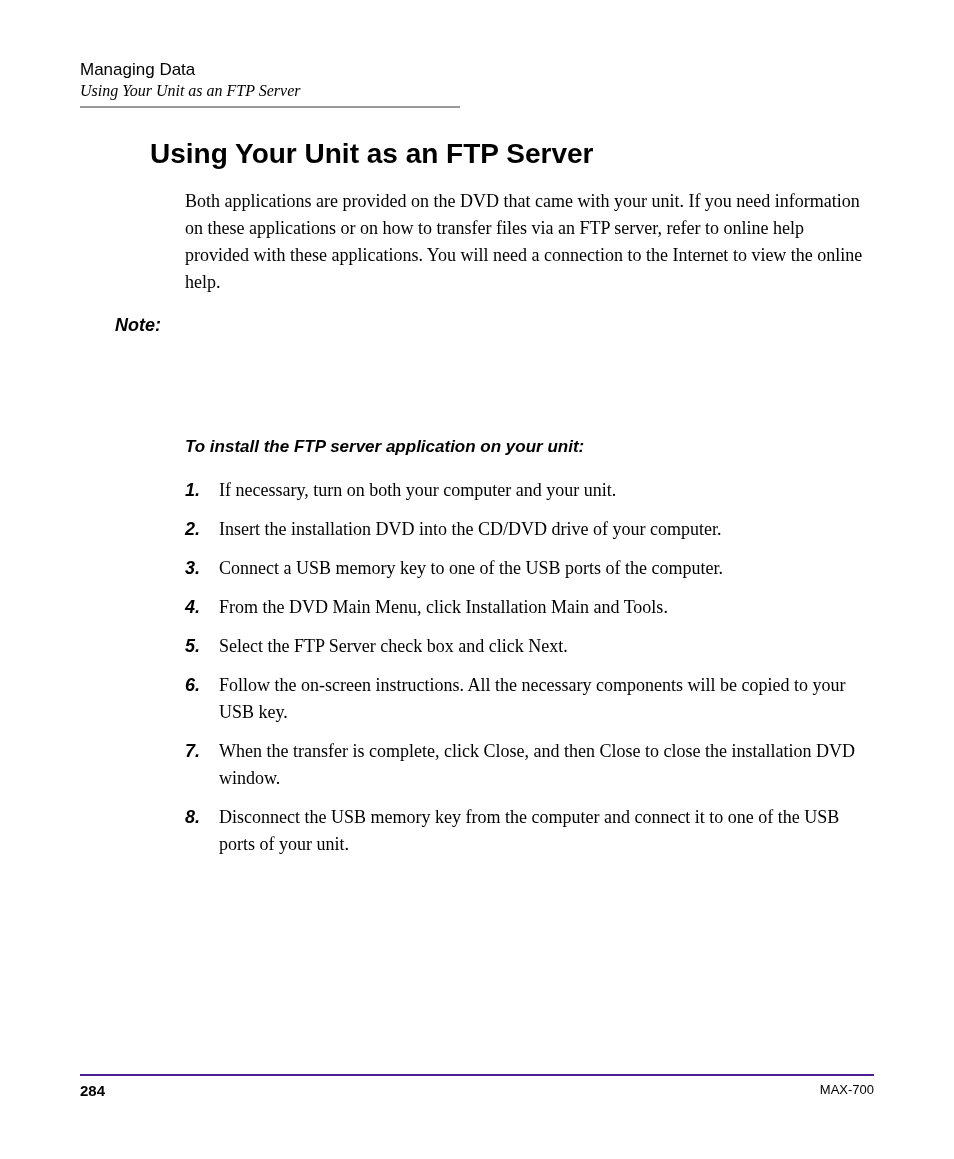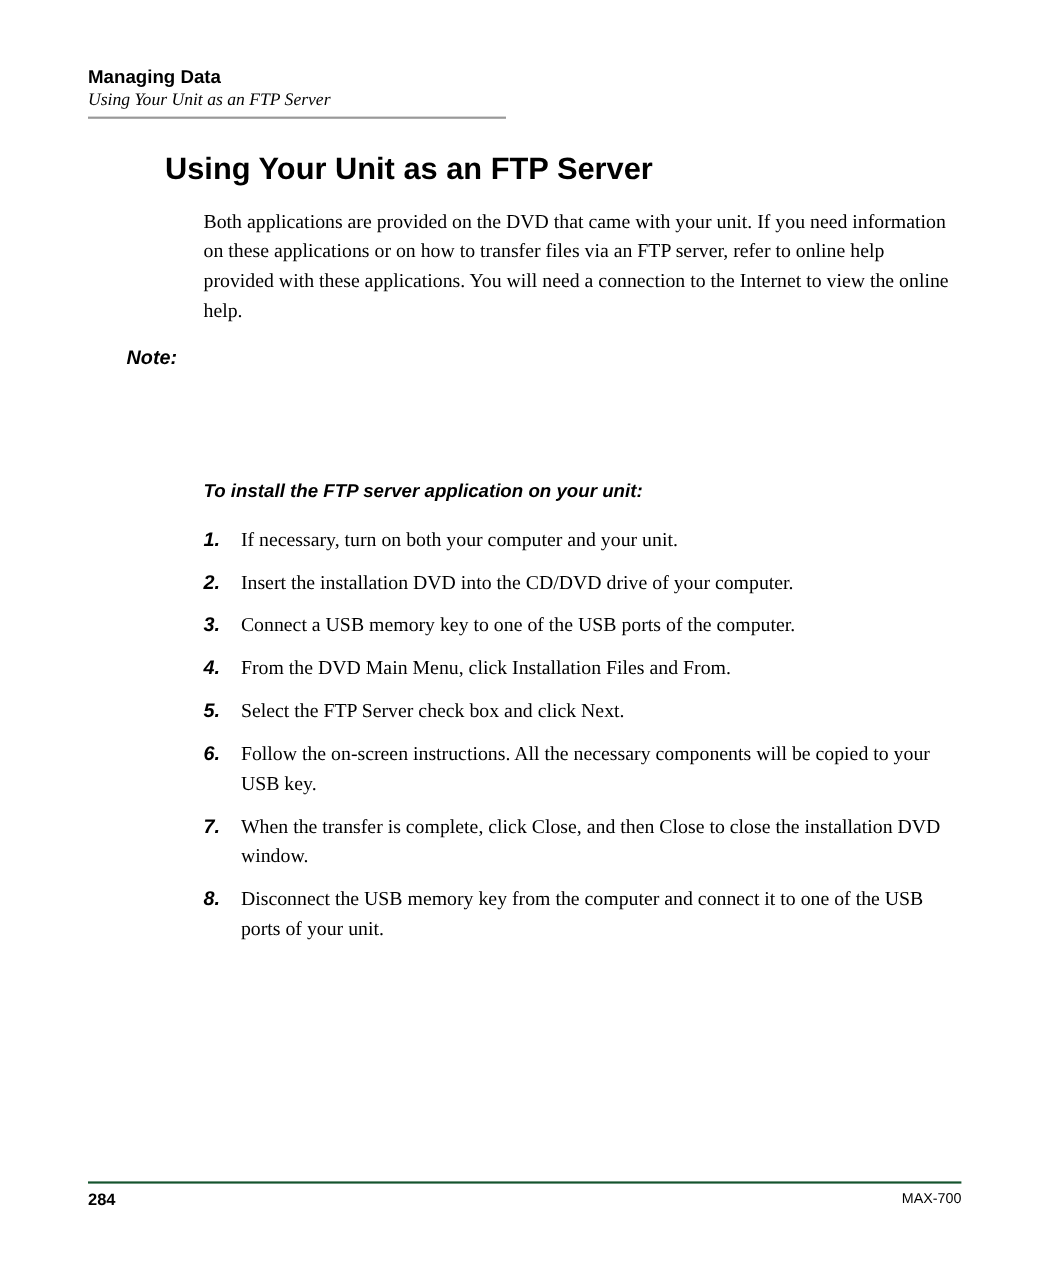--- a/index.html
+++ b/index.html
@@ -14,21 +14,21 @@
     height: 1159px;
     box-sizing: border-box;
     padding: 60px 80px 50px 80px;
     position: relative;
   }
   .header {
     margin-bottom: 6px;
   }
   .chapter-title {
     font-family: Arial, Helvetica, sans-serif;
-    font-weight: bold;
+    font-weight: normal;
     font-size: 17px;
   }
   .section-sub {
     font-style: italic;
     font-size: 16px;
     margin-top: 2px;
   }
   .hr-line {
     width: 380px;
     height: 2px;
@@ -102,21 +102,21 @@
     flex: 0 0 34px;
   }
   .step-text {
     flex: 1;
   }
   .footer {
     position: absolute;
     bottom: 60px;
     left: 80px;
     right: 80px;
-    border-top: 2px solid #14532d;
+    border-top: 2px solid #4c1d95;
     padding-top: 6px;
     display: flex;
     justify-content: space-between;
     font-size: 15px;
   }
   .page-num {
     font-family: Arial, Helvetica, sans-serif;
     font-weight: bold;
   }
   .model {
@@ -156,21 +156,21 @@
     <li>
       <span class="step-num">2.</span>
       <span class="step-text">Insert the installation DVD into the CD/DVD drive of your computer.</span>
     </li>
     <li>
       <span class="step-num">3.</span>
       <span class="step-text">Connect a USB memory key to one of the USB ports of the computer.</span>
     </li>
     <li>
       <span class="step-num">4.</span>
-      <span class="step-text"><span>From the DVD </span><span class="b">Main Menu</span><span>, click </span><span class="b">Installation Files and From</span><span>.</span></span>
+      <span class="step-text"><span>From the DVD </span><span class="b">Main Menu</span><span>, click </span><span class="b">Installation Main and Tools</span><span>.</span></span>
     </li>
     <li>
       <span class="step-num">5.</span>
       <span class="step-text"><span>Select the </span><span class="b">FTP Server</span><span> check box and click </span><span class="b">Next</span><span>.</span></span>
     </li>
     <li>
       <span class="step-num">6.</span>
       <span class="step-text">Follow the on-screen instructions. All the necessary components will be copied to your USB key.</span>
     </li>
     <li>

